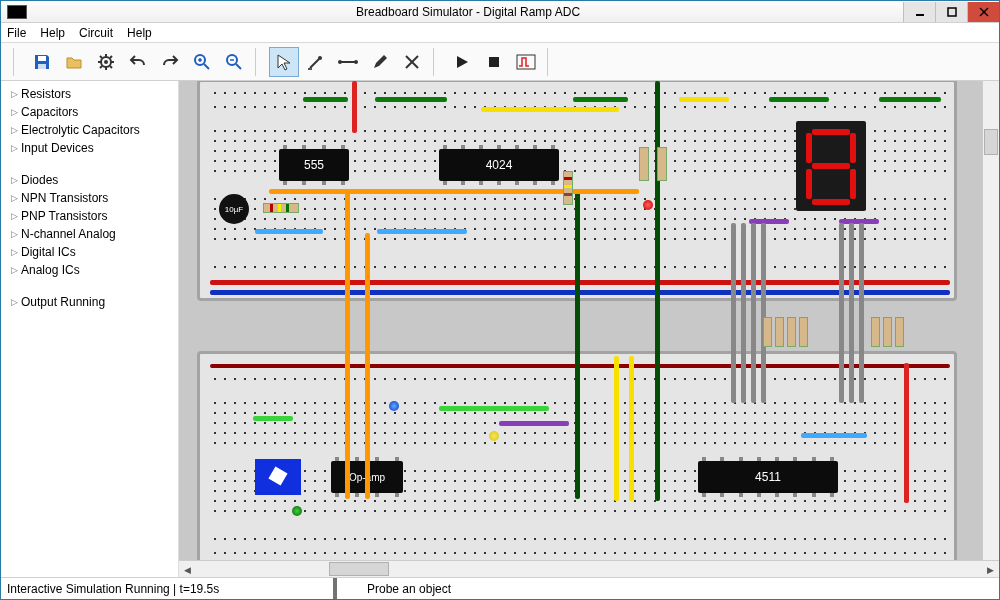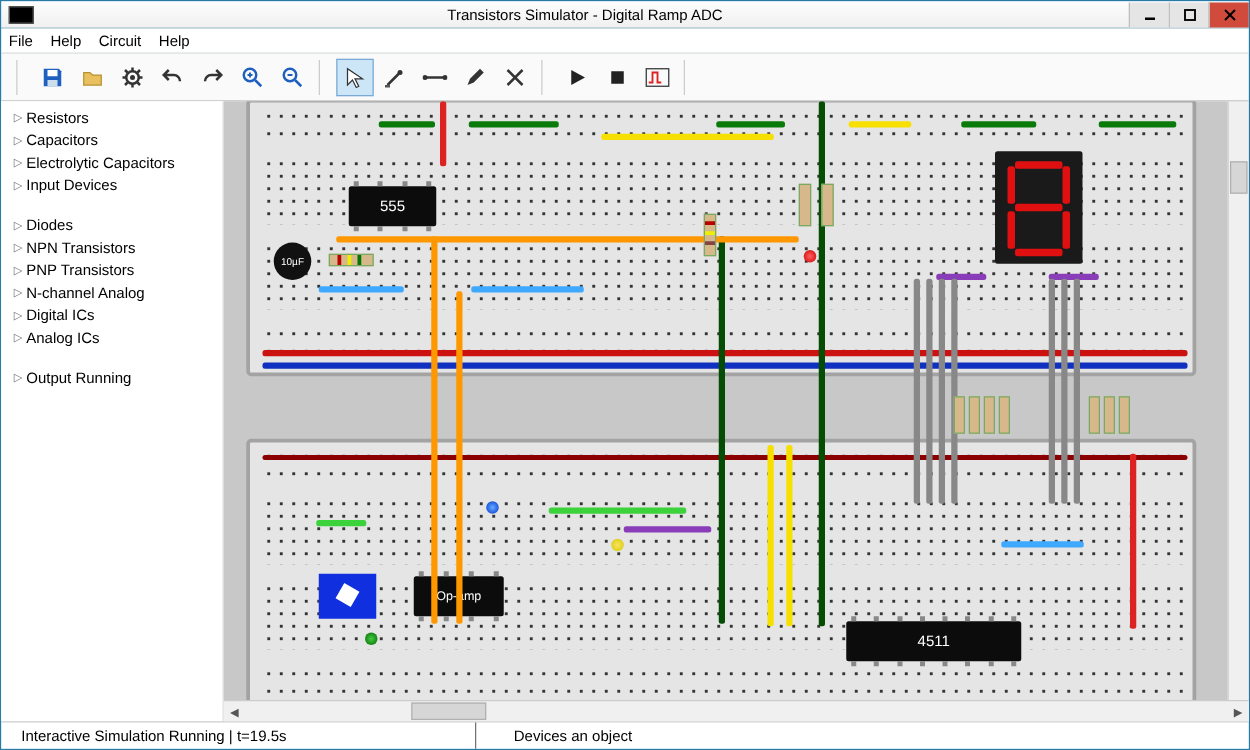--- a/index.html
+++ b/index.html
@@ -23,21 +23,21 @@
   .sbrow .arrow { width: 10px; color:#777; font-size:9px; display:inline-block; }
   .sbrow.spacer { height: 14px; }
   .canvaswrap { flex:1; display:flex; flex-direction:column; min-width:0; }
   .canvas { flex:1; background:#c8c8c8; position:relative; overflow:hidden; }
   .vscroll { position:absolute; right:0; top:0; bottom:0; width:17px; background:#f0f0f0; border-left:1px solid #ccc; }
   .hscroll { height:17px; background:#f0f0f0; border-top:1px solid #ccc; position:relative; }
   .hscroll .thumb { position:absolute; left:150px; top:1px; width:60px; height:14px; background:#d6d6d6; border:1px solid #b0b0b0; }
   .hscroll .arrL, .hscroll .arrR { position:absolute; top:0; width:17px; height:17px; display:flex;align-items:center;justify-content:center; font-size:9px; color:#555;}
   .hscroll .arrL{left:0;} .hscroll .arrR{right:0;}
   .statusbar { height: 22px; background:#fff; border-top:1px solid #d0d0d0; display:flex; align-items:center; font-size:12px; }
-  .statusbar .cell1 { width: 380px; padding-left: 16px; border-right:1px solid #737373; height:100%; display:flex; align-items:center;}
+  .statusbar .cell1 { width: 336px; padding-left: 6px; border-right:4px solid #737373; height:100%; display:flex; align-items:center;}
   .statusbar .cell2 { padding-left: 30px; }
   
   .board { position:absolute; background:#e5e5e5; border:3px solid #a3a3a3; border-radius:4px; }
   .dotgrid { position:absolute; background-image: radial-gradient(#333 1.2px, transparent 1.2px); background-size: 10px 10px; }
   .rail { position:absolute; height:5px; border-radius:2px; }
   .rail.red { background:#c11; }
   .rail.blue { background:#1030c0; }
   .wire { position:absolute; border-radius:2px; }
   .wire.v { width:5px; }
   .wire.h { height:5px; }
@@ -53,21 +53,21 @@
   .stripe { position:absolute; }
   .bluedev { position:absolute; background:#1030e0; }
 </style>
 </head>
 <body>
 
 <div class="window">
 
   <div class="titlebar">
     <div class="title-icon"></div>
-    <div class="title-text">Transistors Simulator - Digital Ramp ADC</div>
+    <div class="title-text">Breadboard Simulator - Digital Ramp ADC</div>
     <div class="winbtns">
       <div class="winbtn">
           <svg width="10" height="10">
             <line x1="1" y1="8" x2="9" y2="8" stroke="#000" stroke-width="2"></line>
           </svg>
         </div>
       <div class="winbtn">
           <svg width="10" height="10">
             <rect x="1" y="1" width="8" height="8" fill="none" stroke="#000" stroke-width="1.5"></rect>
           </svg>
@@ -277,20 +277,41 @@
               <div class="pin"></div>
             </div>
           <span>555</span>
           <div class="pins-bot">
               <div class="pin"></div>
               <div class="pin"></div>
               <div class="pin"></div>
               <div class="pin"></div>
             </div>
         </div>
+        <div class="chip" style="left:260px; top:68px; width:120px; height:32px;">
+          <div class="pins-top">
+              <div class="pin"></div>
+              <div class="pin"></div>
+              <div class="pin"></div>
+              <div class="pin"></div>
+              <div class="pin"></div>
+              <div class="pin"></div>
+              <div class="pin"></div>
+            </div>
+          <span>4024</span>
+          <div class="pins-bot">
+              <div class="pin"></div>
+              <div class="pin"></div>
+              <div class="pin"></div>
+              <div class="pin"></div>
+              <div class="pin"></div>
+              <div class="pin"></div>
+              <div class="pin"></div>
+            </div>
+        </div>
 
         <div class="seven" style="left:617px; top:40px; width:70px; height:90px;">
           <div class="seg" style="left:16px; top:8px; width:38px; height:6px;"></div>
           <div class="seg" style="left:10px; top:12px; width:6px; height:30px;"></div>
           <div class="seg" style="left:54px; top:12px; width:6px; height:30px;"></div>
           <div class="seg" style="left:16px; top:42px; width:38px; height:6px;"></div>
           <div class="seg" style="left:10px; top:48px; width:6px; height:30px;"></div>
           <div class="seg" style="left:54px; top:48px; width:6px; height:30px;"></div>
           <div class="seg" style="left:16px; top:78px; width:38px; height:6px;"></div>
         </div>
@@ -309,21 +330,21 @@
               <div class="pin"></div>
             </div>
           <span>Op-amp</span>
           <div class="pins-bot">
               <div class="pin"></div>
               <div class="pin"></div>
               <div class="pin"></div>
               <div class="pin"></div>
             </div>
         </div>
-        <div class="chip" style="left:498px; top:380px; width:140px; height:32px;margin-top:36px;">
+        <div class="chip" style="left:519px; top:380px; width:140px; height:32px;">
           <div class="pins-top">
               <div class="pin"></div>
               <div class="pin"></div>
               <div class="pin"></div>
               <div class="pin"></div>
               <div class="pin"></div>
               <div class="pin"></div>
               <div class="pin"></div>
               <div class="pin"></div>
             </div>
@@ -422,16 +443,16 @@
         <div class="thumb"></div>
         <div class="arrR">▶</div>
       </div>
     </div>
   </div>
 
   <div class="statusbar">
     <div class="cell1">
         <span>Interactive Simulation Running | t=19.5s</span>
       </div>
-    <div class="cell2"><span>Devices an object</span></div>
+    <div class="cell2"><span>Probe an object</span></div>
   </div>
 
 </div>
 
 </body></html>

